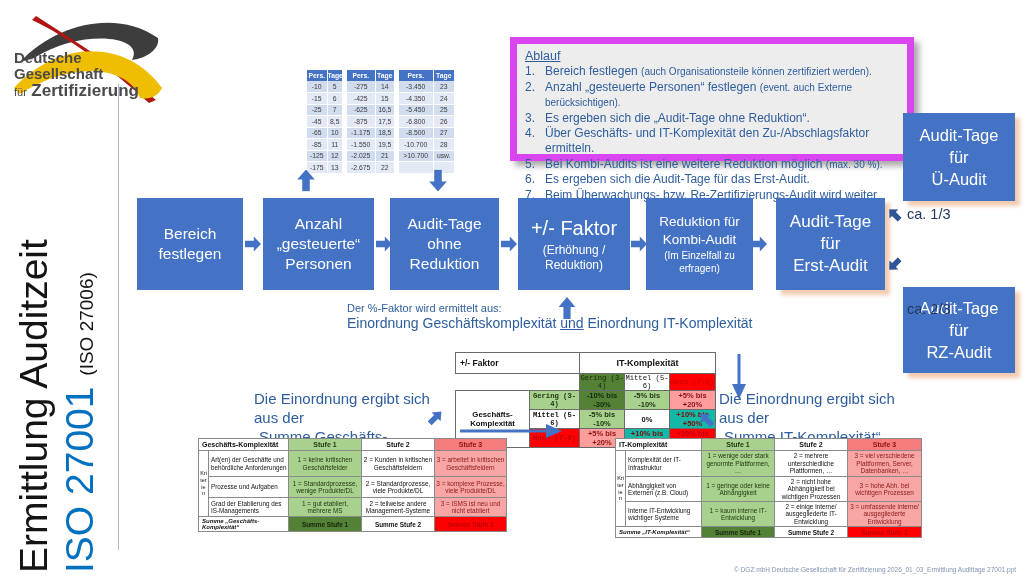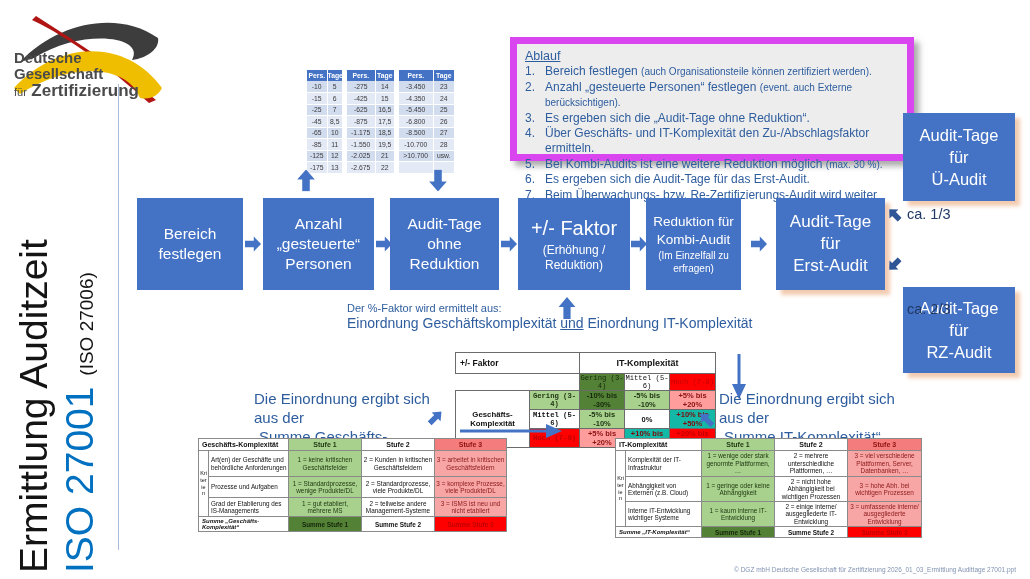--- a/index.html
+++ b/index.html
@@ -315,21 +315,21 @@
 „gesteuerte“
 Personen</div>
   <div class="fbox prel" style="left:390px; width:109px;">Audit-Tage
 ohne
 Reduktion</div>
   <div class="fbox" style="left:518px; width:112px;">
     <div class="prel" style="font-size:20px;">+/- Faktor</div>
     <div class="sub prel" style="font-size:12px;">(Erhöhung /
 Reduktion)</div>
   </div>
-  <div class="fbox" style="left:646px; width:95px;text-align:center;">
+  <div class="fbox" style="left:646px; width:107px;text-align:center;">
     <div class="prel" style="font-size:13.5px;">Reduktion für
 Kombi-Audit</div>
     <div class="sub prel" style="font-size:10px;">(Im Einzelfall zu
 erfragen)</div>
   </div>
   <div class="fbox prel shadowed" style="left:776px; width:109px; font-size:17px;">Audit-Tage
 für
 Erst-Audit</div>
 
   <div class="ba" style="left:245px; top:235px; width:16px; height:18px;"></div>

